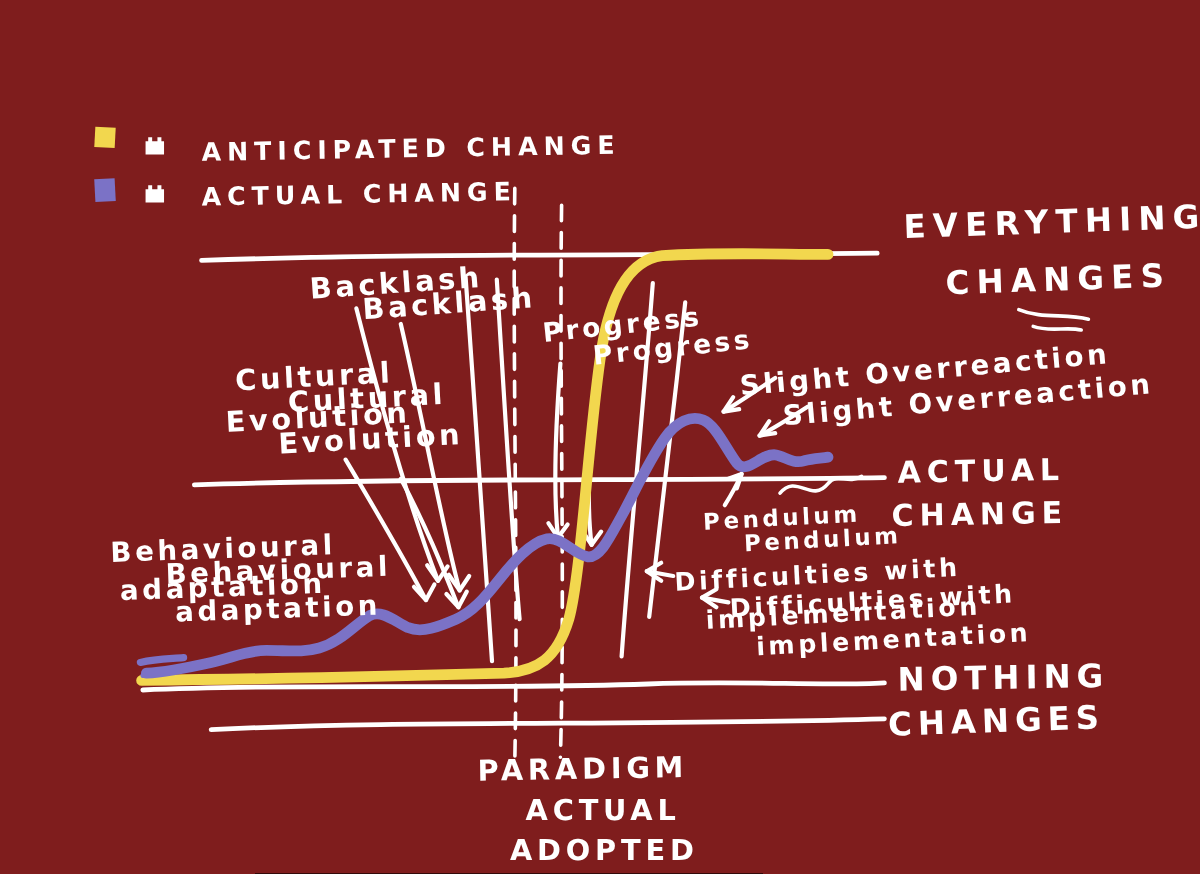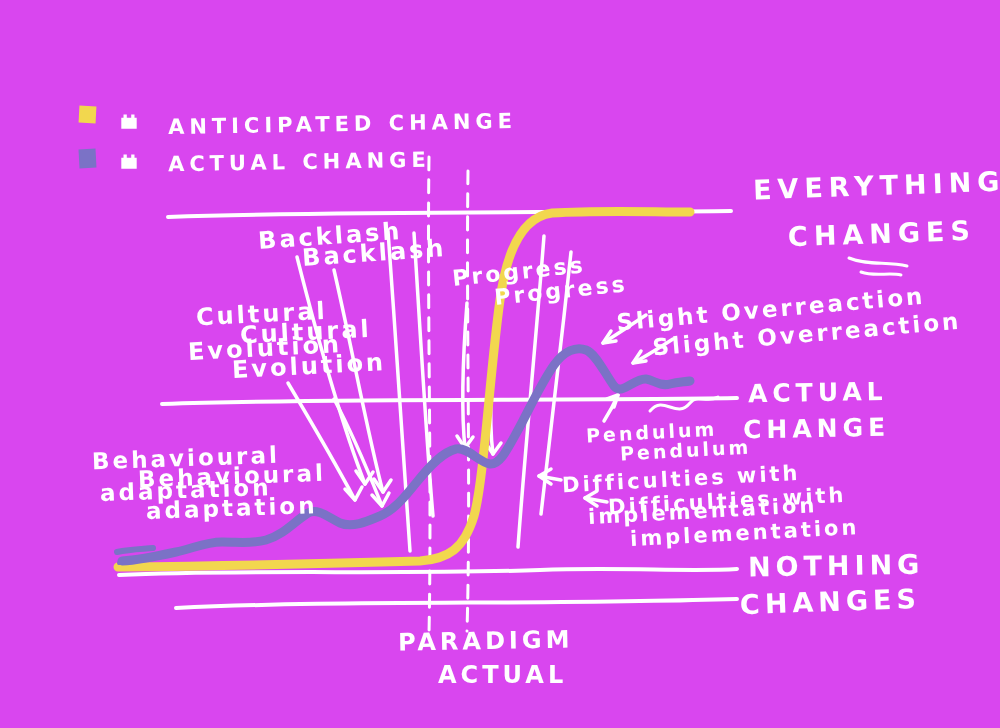--- a/index.html
+++ b/index.html
@@ -1,19 +1,19 @@
 <!DOCTYPE html>
 <html><head>
 <meta charset="utf-8">
 <style>
   html,body{margin:0;padding:0;background:#000;}
   .stage{
     position:relative;
     width:1000px;height:728px;
-    background:#d946ef;
+    background:#7f1d1d;
     overflow:hidden;
     font-family:"DejaVu Sans", sans-serif;
   }
   .layer{position:absolute;left:0;top:0;}
   .hand{
     position:absolute;
     color:#ffffff;
     font-weight:700;
     white-space:nowrap;
     letter-spacing:3px;
@@ -120,20 +120,21 @@
   <div class="hand" style="left:788px;top:220px;font-size:27px;letter-spacing:6px;transform:rotate(-2deg)">CHANGES</div>
 
   <div class="hand" style="left:748px;top:380px;font-size:25px;letter-spacing:5px;transform:rotate(-1deg)">ACTUAL</div>
   <div class="hand" style="left:743px;top:416px;font-size:25px;letter-spacing:5px;transform:rotate(-1deg)">CHANGE</div>
 
   <div class="hand" style="left:748px;top:552px;font-size:27px;letter-spacing:5px;transform:rotate(-1deg)">NOTHING</div>
   <div class="hand" style="left:740px;top:588px;font-size:27px;letter-spacing:5px;transform:rotate(-2deg)">CHANGES</div>
 
   <div class="hand" style="left:398px;top:629px;font-size:24px;letter-spacing:4px;transform:rotate(-1deg)">PARADIGM</div>
   <div class="hand" style="left:438px;top:663px;font-size:24px;letter-spacing:4px">ACTUAL</div>
+  <div class="hand" style="left:425px;top:697px;font-size:24px;letter-spacing:4px">ADOPTED</div>
 
   <div class="hand" style="left:258px;top:224px;font-size:24px;transform:rotate(-4deg)">Backlash</div>
   <div class="hand" style="left:302px;top:241px;font-size:24px;transform:rotate(-4deg)">Backlash</div>
 
   <div class="hand" style="left:196px;top:302px;font-size:24px;transform:rotate(-3deg)">Cultural</div>
   <div class="hand" style="left:188px;top:336px;font-size:24px;transform:rotate(-3deg)">Evolution</div>
   <div class="hand" style="left:240px;top:320px;font-size:24px;transform:rotate(-3deg)">Cultural</div>
   <div class="hand" style="left:232px;top:354px;font-size:24px;transform:rotate(-3deg)">Evolution</div>
 
   <div class="hand" style="left:452px;top:260px;font-size:22px;transform:rotate(-6deg)">Progress</div>

